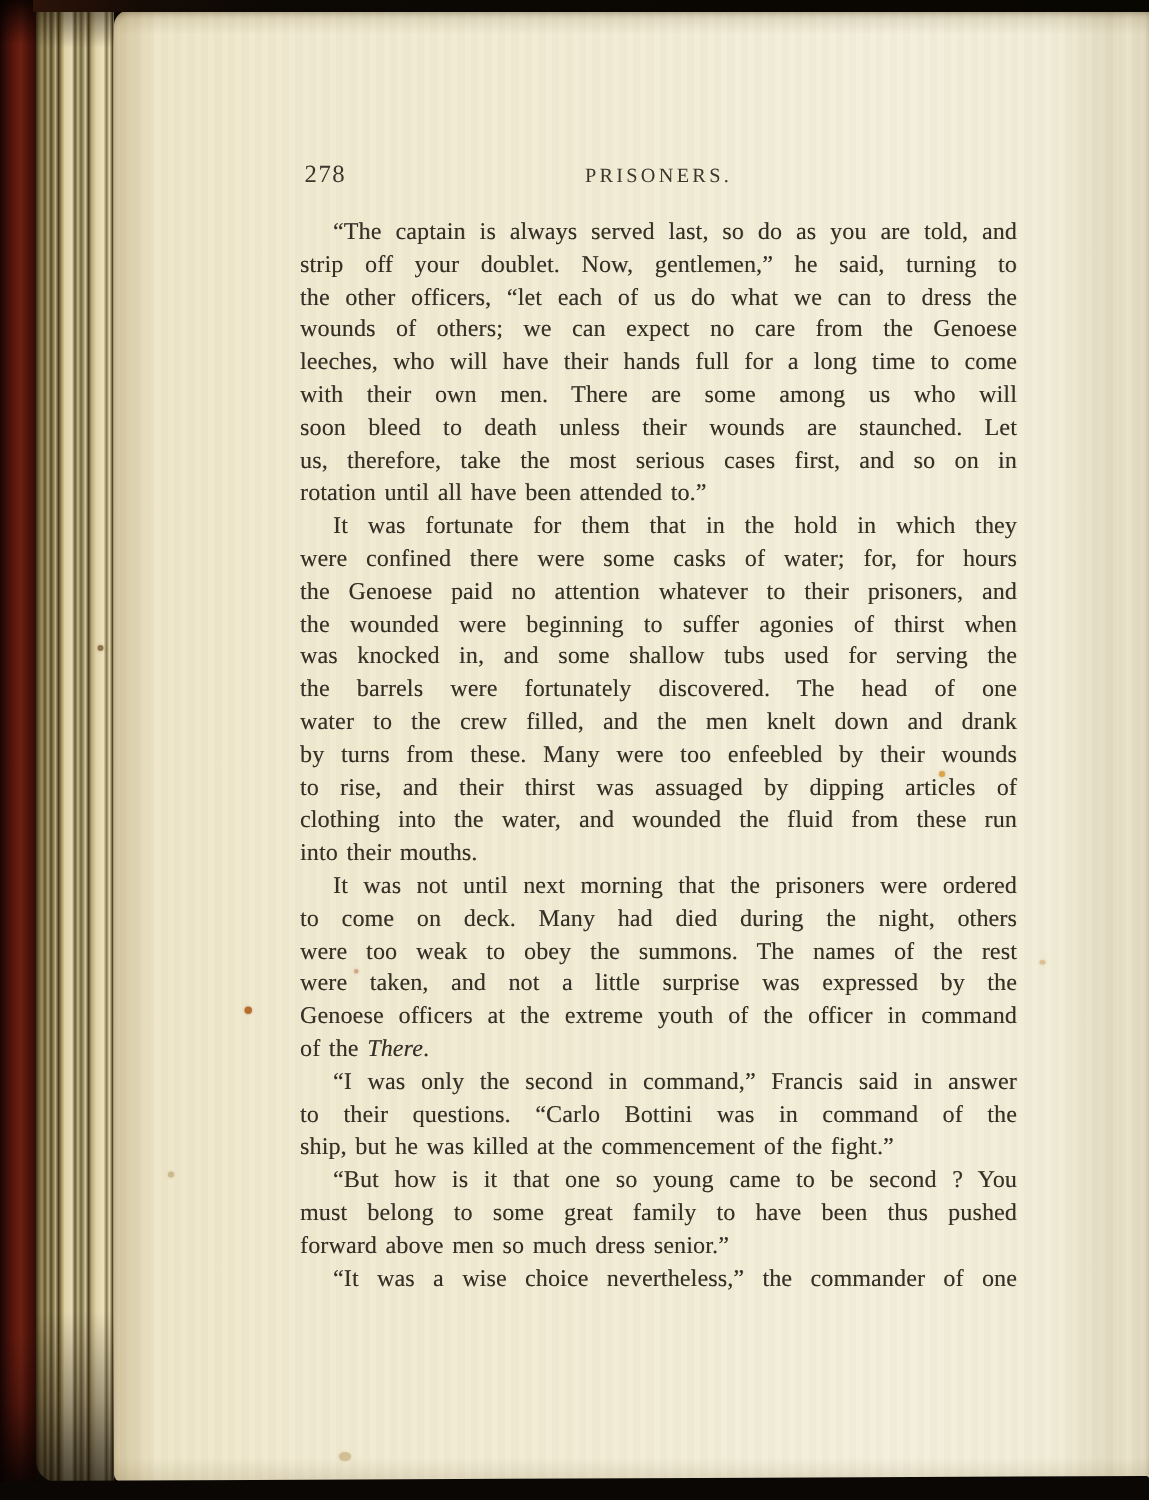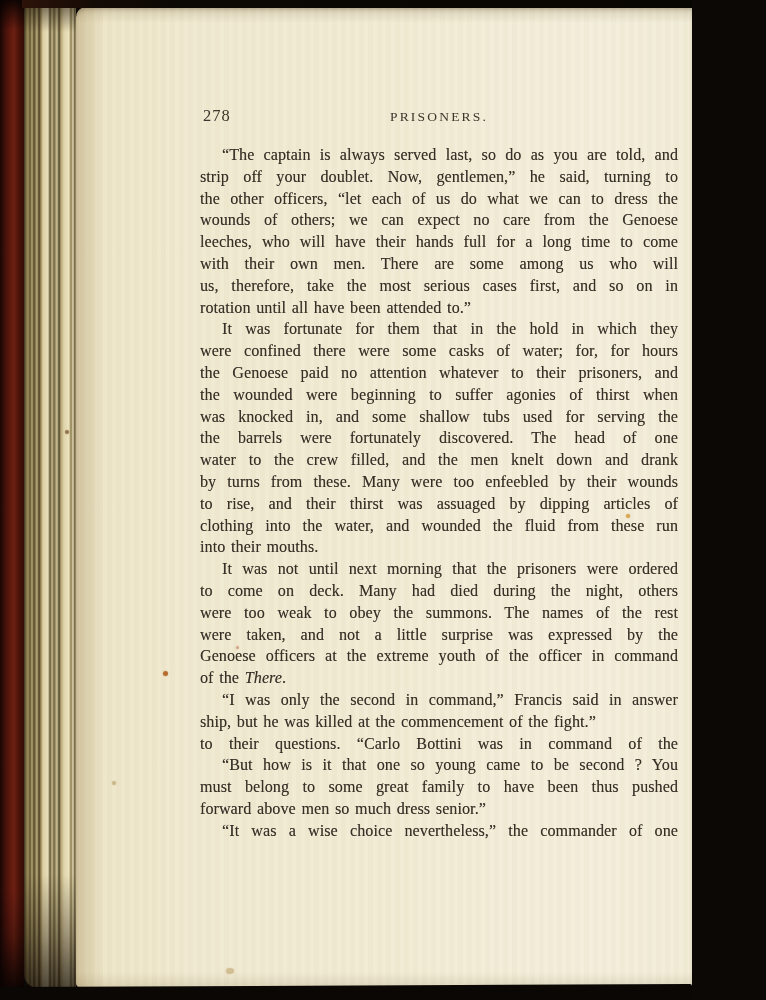--- a/index.html
+++ b/index.html
@@ -1,18 +1,18 @@
 <!DOCTYPE html>
 <html style="--paper: #f1ead1; --ink: #362f26; --cover-red: #5e180d; --page-edge-light: #e7ddb7; --page-edge-dark: #463c22; --background: #0b0805;"><head>
 <meta charset="utf-8">
 <style>
   html,body { margin:0; padding:0; background:#0b0805; }
 
   #scene {
-    position:relative; width:692px; height:1000px; overflow:hidden;
+    position:relative; width:766px; height:1000px; overflow:hidden;
     background:var(--background,#0b0805);
     font-family:"Liberation Serif","DejaVu Serif",serif;
   }
 
   
   .spine {
     position:absolute; left:0; top:0; width:24px; height:1000px;
     background:
       linear-gradient(180deg, rgba(5,2,1,.88) 0, rgba(5,2,1,0) 30px, rgba(5,2,1,0) 890px, rgba(5,2,1,.25) 935px, rgba(5,2,1,.92) 992px),
       linear-gradient(90deg, #190604 0, #41100a 5px, var(--cover-red,#5e180d) 10px, #6b2013 14px, #4b1309 19px, #330d06 24px);
@@ -109,42 +109,43 @@
     <span class="title">PRISONERS.</span>
   </div>
 
   <div class="body-text" id="body-text">
       <div class="line indent">“The captain is always served last, so do as you are told, and</div>
       <div class="line">strip off your doublet. Now, gentlemen,” he said, turning to</div>
       <div class="line">the other officers, “let each of us do what we can to dress the</div>
       <div class="line">wounds of others; we can expect no care from the Genoese</div>
       <div class="line">leeches, who will have their hands full for a long time to come</div>
       <div class="line">with their own men. There are some among us who will</div>
+      <div class="line">soon bleed to death unless their wounds are staunched. Let</div>
       <div class="line">us, therefore, take the most serious cases first, and so on in</div>
       <div class="line para-end">rotation until all have been attended to.”</div>
       <div class="line indent">It was fortunate for them that in the hold in which they</div>
       <div class="line">were confined there were some casks of water; for, for hours</div>
       <div class="line">the Genoese paid no attention whatever to their prisoners, and</div>
       <div class="line">the wounded were beginning to suffer agonies of thirst when</div>
       <div class="line">was knocked in, and some shallow tubs used for serving the</div>
       <div class="line">the barrels were fortunately discovered. The head of one</div>
       <div class="line">water to the crew filled, and the men knelt down and drank</div>
       <div class="line">by turns from these. Many were too enfeebled by their wounds</div>
       <div class="line">to rise, and their thirst was assuaged by dipping articles of</div>
       <div class="line">clothing into the water, and wounded the fluid from these run</div>
       <div class="line para-end">into their mouths.</div>
       <div class="line indent">It was not until next morning that the prisoners were ordered</div>
       <div class="line">to come on deck. Many had died during the night, others</div>
       <div class="line">were too weak to obey the summons. The names of the rest</div>
       <div class="line">were taken, and not a little surprise was expressed by the</div>
       <div class="line">Genoese officers at the extreme youth of the officer in command</div>
       <div class="line para-end">of the <i>There</i>.</div>
       <div class="line indent">“I was only the second in command,” Francis said in answer</div>
+      <div class="line">to their questions. “Carlo Bottini was in command of the</div>
       <div class="line para-end">ship, but he was killed at the commencement of the fight.”</div>
-      <div class="line">to their questions. “Carlo Bottini was in command of the</div>
       <div class="line indent">“But how is it that one so young came to be second ? You</div>
       <div class="line">must belong to some great family to have been thus pushed</div>
       <div class="line para-end">forward above men so much dress senior.”</div>
       <div class="line indent">“It was a wise choice nevertheless,” the commander of one</div>
     </div>
 <div class="stain" style="left: 163px; top: 671px; width: 5px; height: 5px; background: rgb(179, 96, 30); opacity: 0.9;"></div>
     <div class="stain" style="left: 626px; top: 514px; width: 4px; height: 4px; background: rgb(216, 150, 47); opacity: 0.85;"></div>
     <div class="stain" style="left: 236px; top: 646px; width: 3px; height: 3px; background: rgb(192, 122, 90); opacity: 0.6;"></div>
     <div class="stain" style="left: 693px; top: 640px; width: 4px; height: 3px; background: rgb(200, 154, 85); opacity: 0.5;"></div>
     <div class="stain" style="left: 112px; top: 781px; width: 4px; height: 4px; background: rgb(169, 138, 80); opacity: 0.5;"></div>

